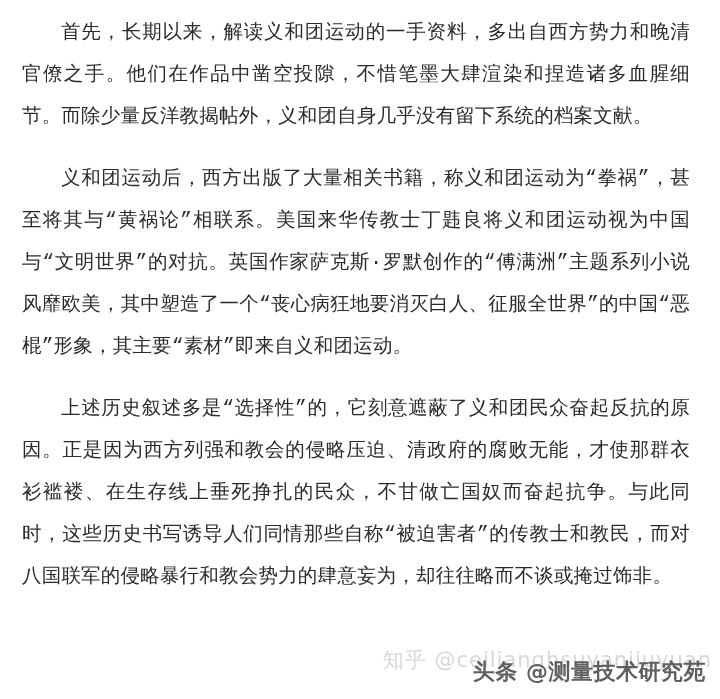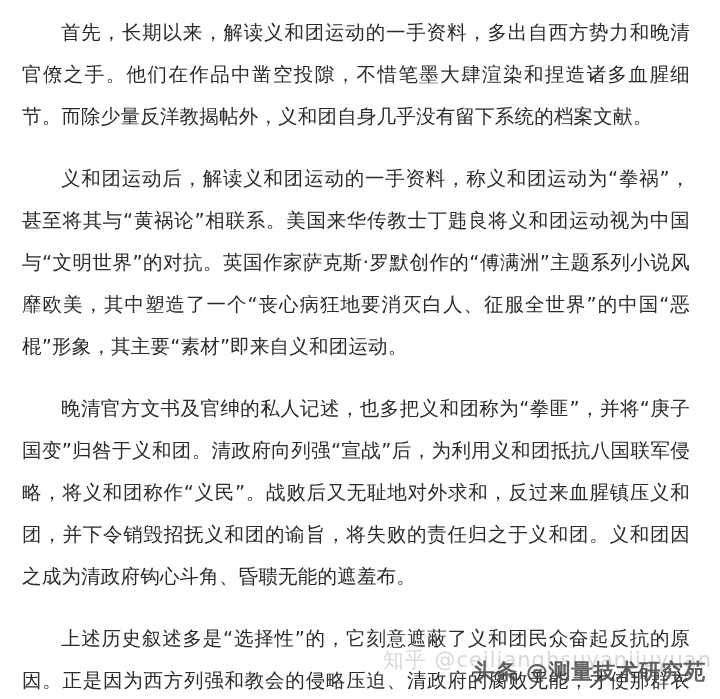--- a/index.html
+++ b/index.html
@@ -28,20 +28,21 @@
     margin: 0 0 20px 0;
     font-size: 19.5px;
     line-height: 42px;
     color: #2b2b2b;
     text-indent: 2em;
     text-align: justify;
     text-justify: inter-ideograph;
     letter-spacing: 0.2px;
     word-break: break-all;
     font-weight: 400;
+    font-family: Liberation Mono, monospace;
     -webkit-font-smoothing: antialiased;
   }
 
   .para:last-of-type {
     margin-bottom: 0;
   }
 
   
   #watermark-area {
     position: absolute;
@@ -75,21 +76,20 @@
     white-space: nowrap;
     font-weight: 700;
     opacity: 0.88;
   }
 </style>
 </head>
 <body>
 
 <div id="article">
   <p class="para">首先，长期以来，解读义和团运动的一手资料，多出自西方势力和晚清官僚之手。他们在作品中凿空投隙，不惜笔墨大肆渲染和捏造诸多血腥细节。而除少量反洋教揭帖外，义和团自身几乎没有留下系统的档案文献。</p>
-  <p class="para">义和团运动后，解读义和团运动的一手资料，称义和团运动为“拳祸”，甚至将其与“黄祸论”相联系。美国来华传教士丁韪良将义和团运动视为中国与“文明世界”的对抗。英国作家萨克斯·罗默创作的“傅满洲”主题系列小说风靡欧美，其中塑造了一个“丧心病狂地要消灭白人、征服全世界”的中国“恶棍”形象，其主要“素材”即来自义和团运动。</p>
-  <p class="para">晚清官方文书及官绅的私人记述，也多把义和团称为“拳匪”，并将“庚子国变”归咎于义和团。清政府向列强“宣战”后，为利用义和团抵抗八国联军侵略，将义和团称作“义民”。战败后又无耻地对外求和，反过来血腥镇压义和团，并下令销毁招抚义和团的谕旨，将失败的责任归之于义和团。义和团因之成为清政府钩心斗角、昏聩无能的遮羞布。</p>
+  <p class="para">义和团运动后，西方出版了大量相关书籍，称义和团运动为“拳祸”，甚至将其与“黄祸论”相联系。美国来华传教士丁韪良将义和团运动视为中国与“文明世界”的对抗。英国作家萨克斯·罗默创作的“傅满洲”主题系列小说风靡欧美，其中塑造了一个“丧心病狂地要消灭白人、征服全世界”的中国“恶棍”形象，其主要“素材”即来自义和团运动。</p>
   <p class="para">上述历史叙述多是“选择性”的，它刻意遮蔽了义和团民众奋起反抗的原因。正是因为西方列强和教会的侵略压迫、清政府的腐败无能，才使那群衣衫褴褛、在生存线上垂死挣扎的民众，不甘做亡国奴而奋起抗争。与此同时，这些历史书写诱导人们同情那些自称“被迫害者”的传教士和教民，而对八国联军的侵略暴行和教会势力的肆意妄为，却往往略而不谈或掩过饰非。</p>
 </div>
 
 <div id="watermark-area">
   <div class="wm-faint">知乎 @ceilianghsuyanjiuyuan</div>
   <div class="wm-main">头条 @测量技术研究苑</div>
 </div>
 
 </body></html>

